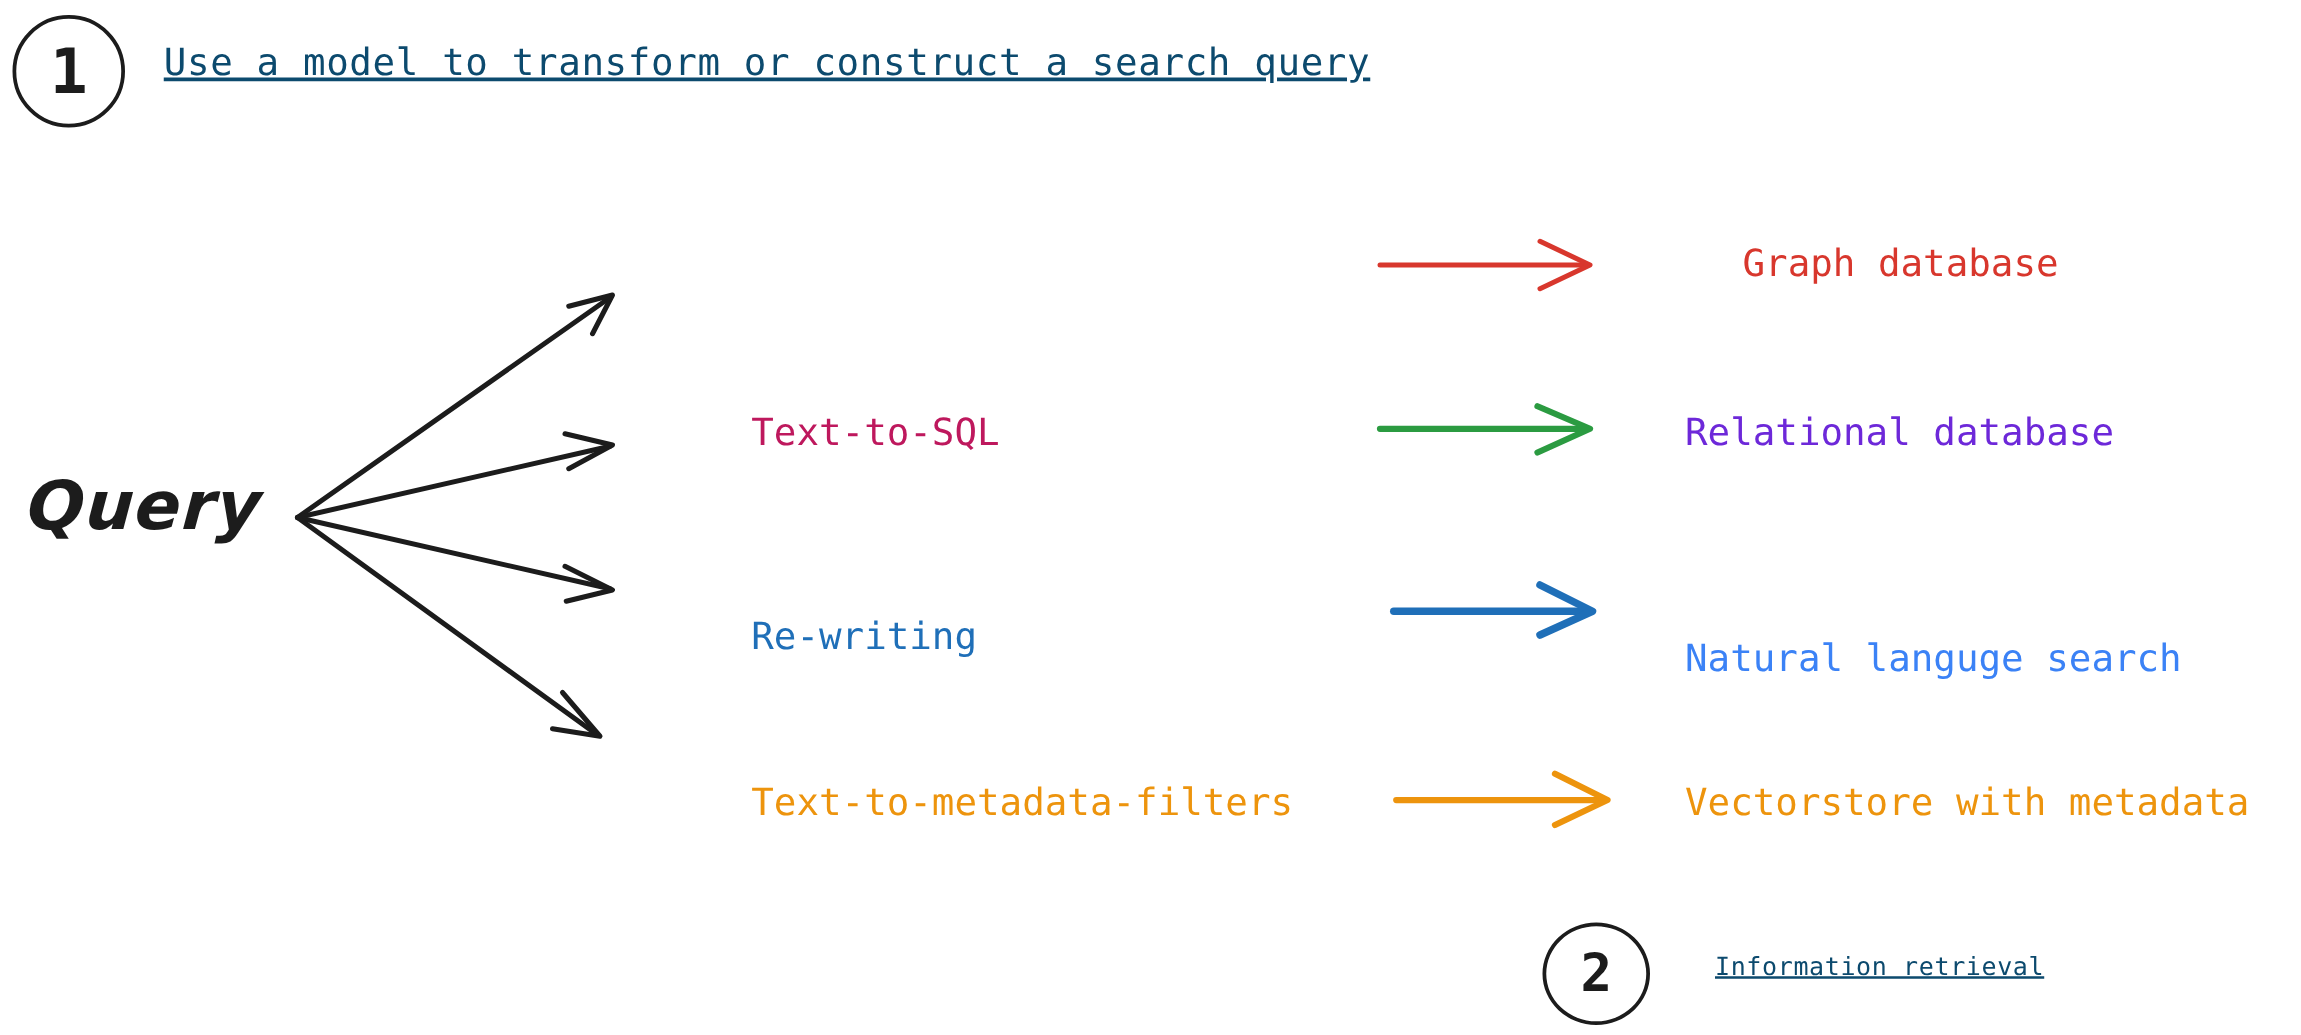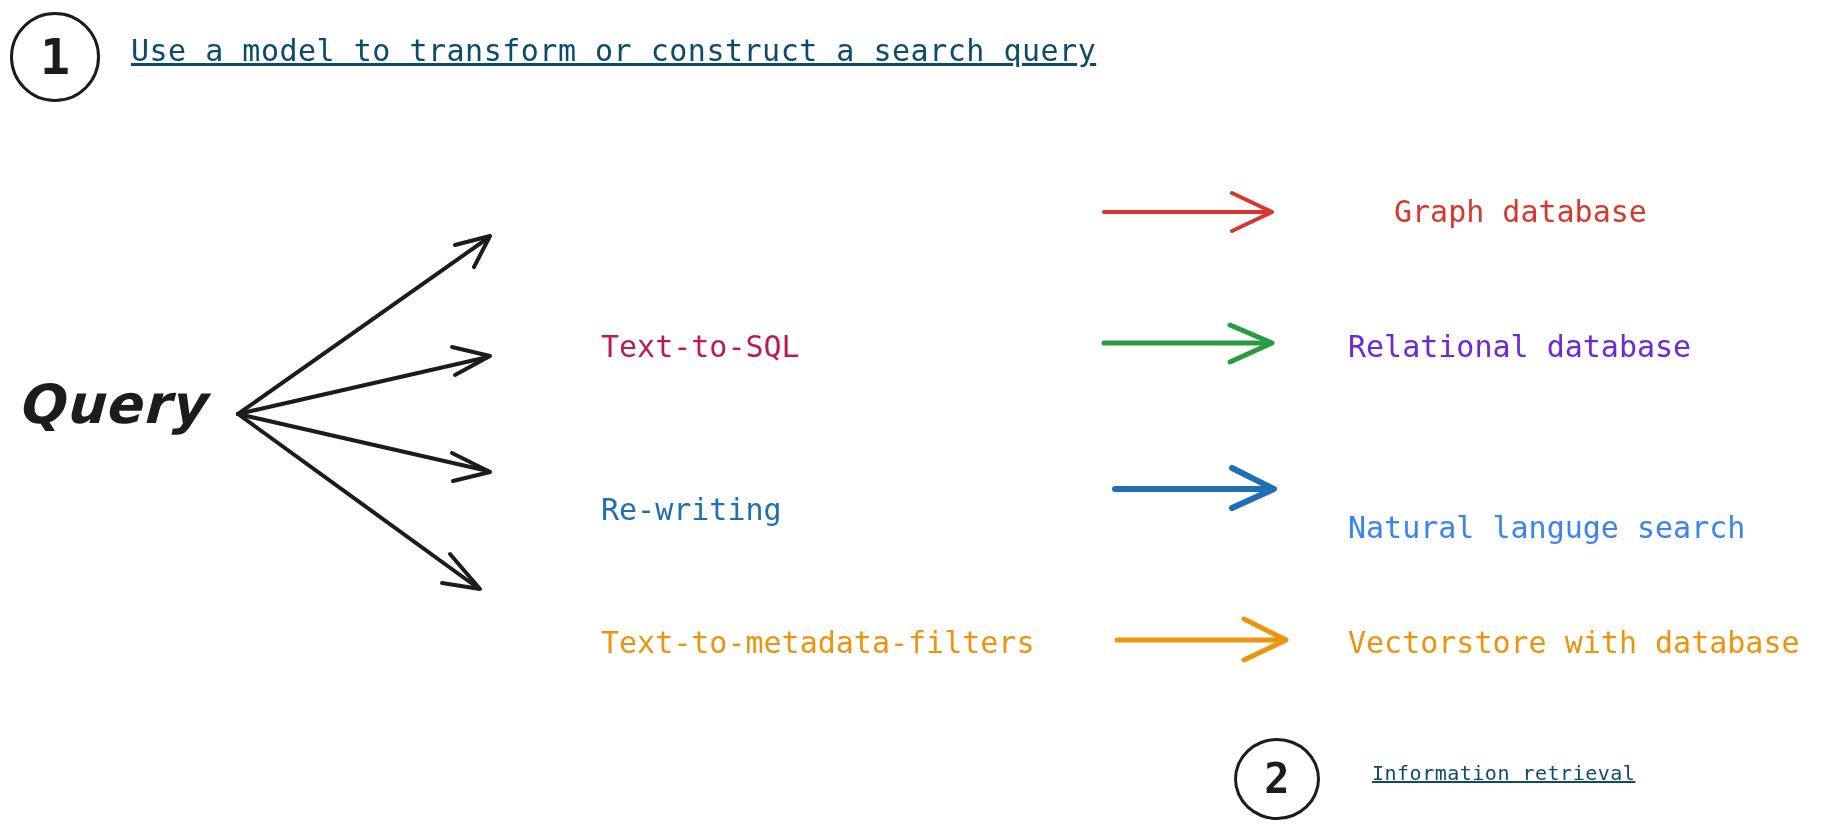--- a/index.html
+++ b/index.html
@@ -154,18 +154,18 @@
 
   <div class="row-target r0" style="color: rgb(216, 55, 45); margin-left: 46px;">Graph database</div>
 
   <div class="row-label r1" style="color: #be185d;">Text-to-SQL</div>
   <div class="row-target r1" style="color: #6d28d9; text-align: center;">Relational database</div>
 
   <div class="row-label r2" style="color: rgb(31, 111, 184);">Re-writing</div>
   <div class="row-target r2" style="color: #3b82f6; margin-top: 18px;">Natural languge search</div>
 
   <div class="row-label r3" style="color: rgb(237, 148, 13);">Text-to-metadata-filters</div>
-  <div class="row-target r3" style="color: rgb(237, 148, 13);">Vectorstore with database</div>
+  <div class="row-target r3" style="color: rgb(237, 148, 13);">Vectorstore with metadata</div>
 
   <div class="step-badge" id="badge-2">2</div>
   <div class="step-caption" id="caption-2">Information retrieval</div>
 
 </div>
 
 </body></html>

